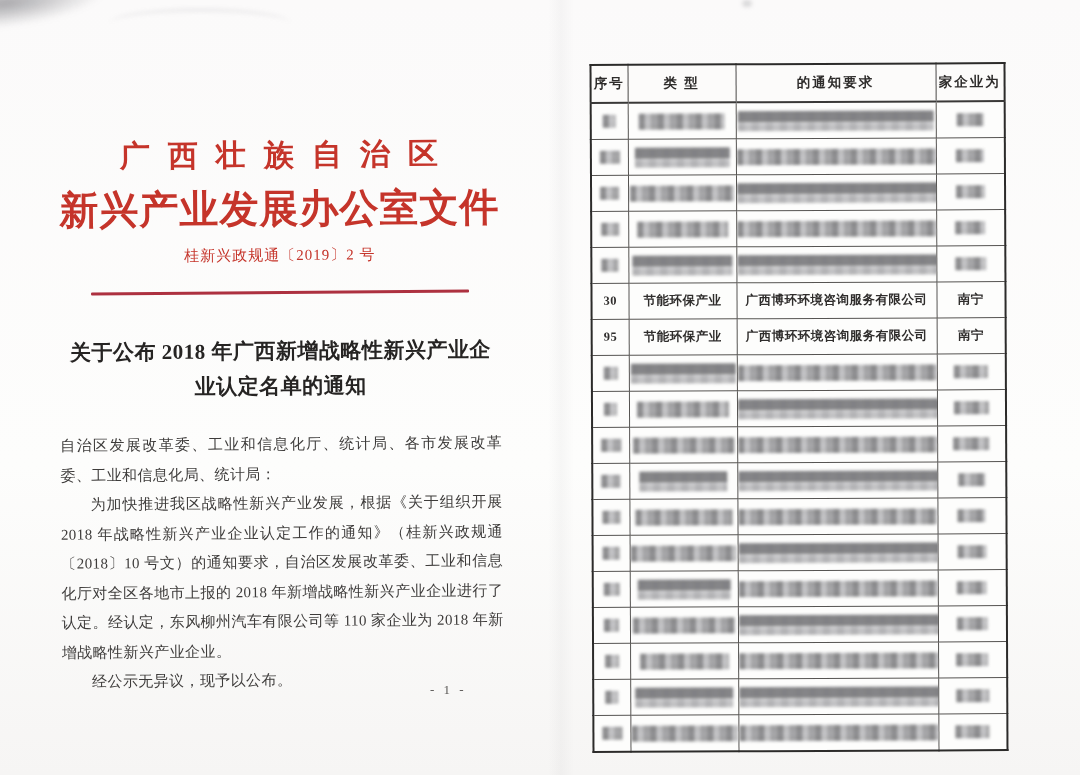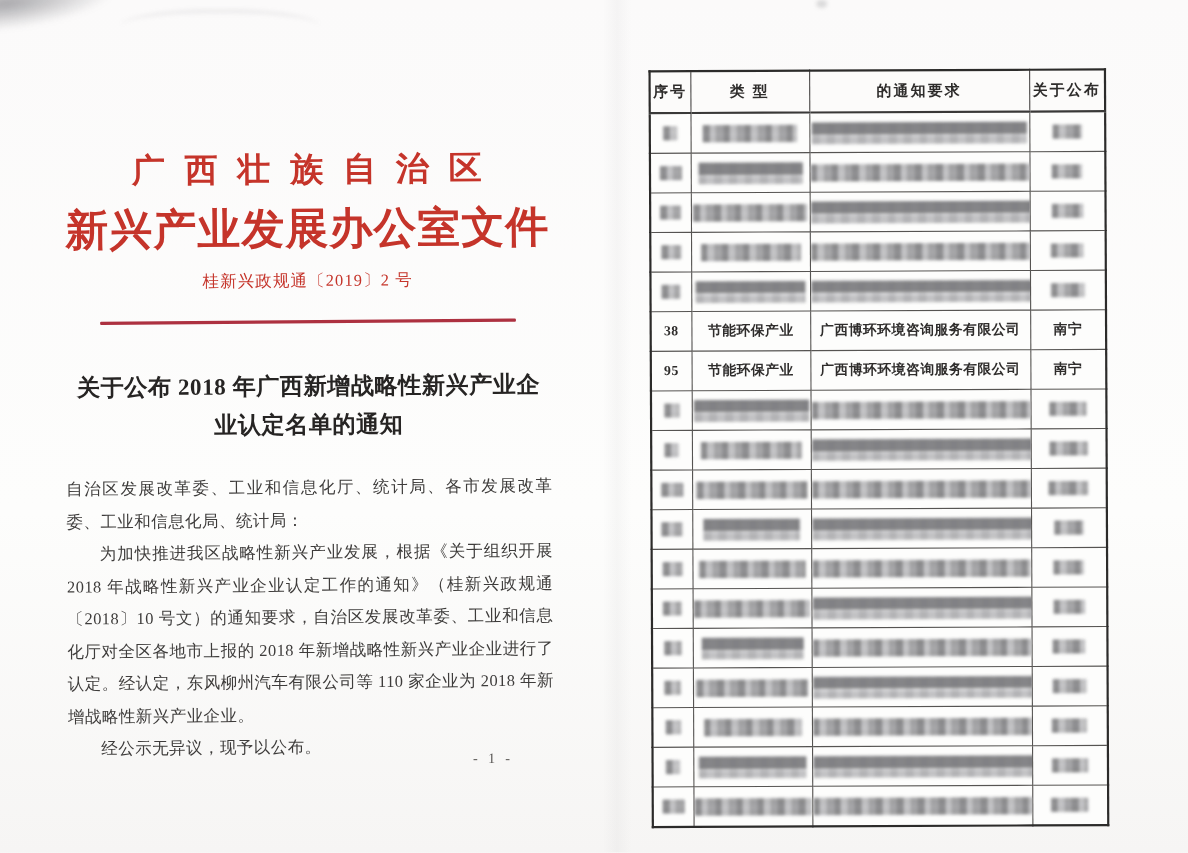--- a/index.html
+++ b/index.html
@@ -100,21 +100,21 @@
         <col class="c-seq">
           <col class="c-type">
           <col class="c-name">
           <col class="c-region">
       </colgroup>
       <thead>
         <tr>
           <th>序号</th>
           <th>类 型</th>
           <th>的通知要求</th>
-          <th>关于公布</th>
+          <th>家企业为</th>
         </tr>
       </thead>
       <tbody id="roster-body">
           <tr>
     <td>
               <div class="mosaic short" style="width: 13px;"></div>
             </td>
     <td>
               <div class="mosaic bar" style="width: 86px;"></div>
             </td>
@@ -175,21 +175,21 @@
               <div class="mosaic tall" style="width: 100px;"></div>
             </td>
     <td>
               <div class="mosaic tall" style="width: 234px;"></div>
             </td>
     <td>
               <div class="mosaic short" style="width: 31px;"></div>
             </td>
   </tr>
           <tr class="visible-row">
-    <td>38</td>
+    <td>30</td>
     <td>节能环保产业</td>
     <td>广西博环环境咨询服务有限公司</td>
     <td>南宁</td>
   </tr>
           <tr class="visible-row">
     <td>95</td>
     <td>节能环保产业</td>
     <td>广西博环环境咨询服务有限公司</td>
     <td>南宁</td>
   </tr>

